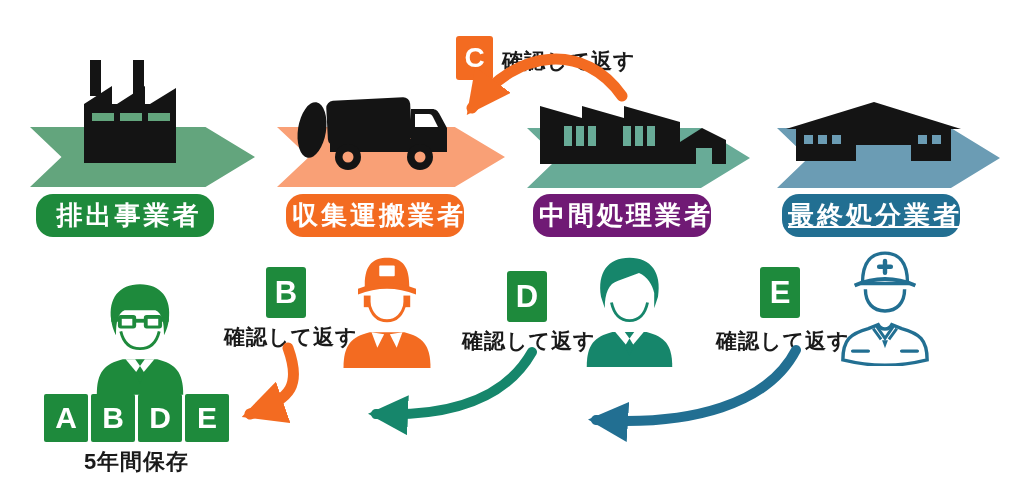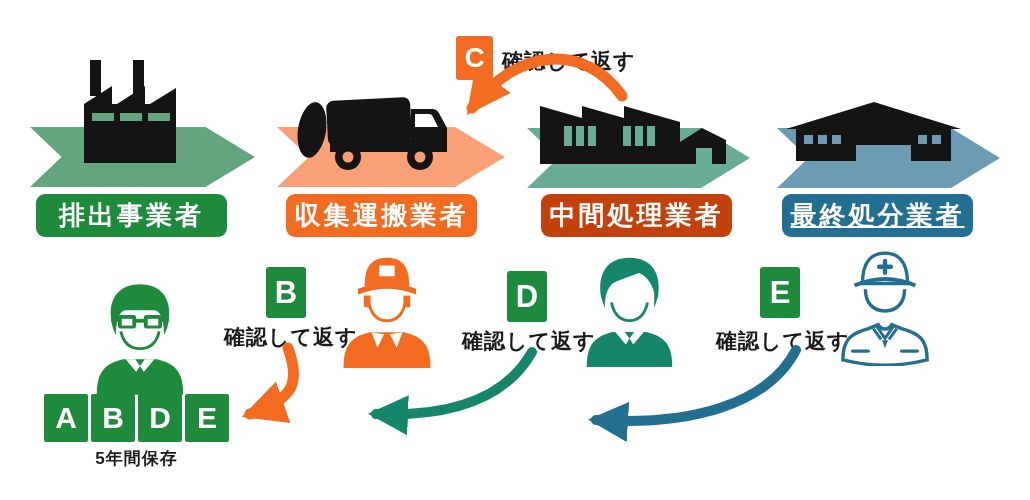--- a/index.html
+++ b/index.html
@@ -4,26 +4,26 @@
 <style>
   html,body{margin:0;padding:0;background:#fff;}
   .canvas{position:relative;width:1030px;height:500px;background:#ffffff;overflow:hidden;
           font-family:"Liberation Sans","DejaVu Sans",sans-serif;}
   .stage-arrow{position:absolute;height:60px;
     clip-path:polygon(0% 0%,78% 0%,100% 50%,78% 100%,0% 100%,14% 50%);}
   .arrow1{left:30px;top:127px;width:225px;background:#63a57d;}
   .arrow2{left:277px;top:127px;width:228px;background:#f9a076;}
   .arrow3{left:527px;top:128px;width:223px;background:#68ab97;}
   .arrow4{left:777px;top:128px;width:223px;background:#6b9cb4;}
-  .stage-label{position:absolute;width:191px;height:43px;border-radius:9px;color:#fff;
+  .stage-label{position:absolute;width:170px;height:43px;border-radius:17px;color:#fff;
     font-weight:bold;font-size:26px;letter-spacing:3px;display:flex;align-items:center;
-    justify-content:center;white-space:nowrap;}
+    justify-content:center;white-space:nowrap;padding-left:8px;}
   .label1{left:36px;top:194px;background:#1e8a3c;}
   .label2{left:286px;top:194px;background:#f36b21;}
-  .label3{left:533px;top:194px;background:#c2410c;margin-left:8px;}
+  .label3{left:533px;top:194px;background:#701a75;}
   .label4{left:782px;top:194px;background:#226f92;text-decoration:underline;}
   .stage-icon{position:absolute;}
   .icon1{left:76px;top:58px;}
   .icon2{left:293px;top:94px;}
   .icon3{left:538px;top:104px;}
   .icon4{left:786px;top:99px;}
   .badge{position:absolute;color:#fff;font-weight:bold;display:flex;align-items:center;
     justify-content:center;border-radius:3px;}
   .badge-c{left:456px;top:36px;width:37px;height:44px;background:#f36b21;font-size:28px;}
   .badge-green{width:40px;height:51px;background:#1e8a3c;font-size:31px;}
@@ -37,21 +37,21 @@
   .note-d{left:462px;top:327px;}
   .note-e{left:716px;top:327px;}
   .person{position:absolute;}
   .person-keeper{left:92px;top:280px;}
   .person-b{left:338px;top:254px;}
   .person-d{left:582px;top:254px;}
   .person-e{left:836px;top:248px;}
   .slips{position:absolute;left:44px;top:394px;display:flex;gap:3px;}
   .slip{width:44px;height:48px;background:#1e8a3c;color:#fff;font-weight:bold;font-size:30px;
     display:flex;align-items:center;justify-content:center;border-radius:2px;}
-  .caption{position:absolute;left:44px;top:447px;width:185px;text-align:center;font-size:17px;
+  .caption{position:absolute;left:44px;top:447px;width:185px;text-align:center;font-size:22px;
     font-weight:600;color:#1a1a1a;letter-spacing:1px;}
   .flow-arrows{position:absolute;left:0;top:0;pointer-events:none;}
 </style>
 </head>
 <body>
 
 <div class="canvas">
 
   <div class="stage-arrow arrow1"></div>
   <div class="stage-arrow arrow2"></div>

